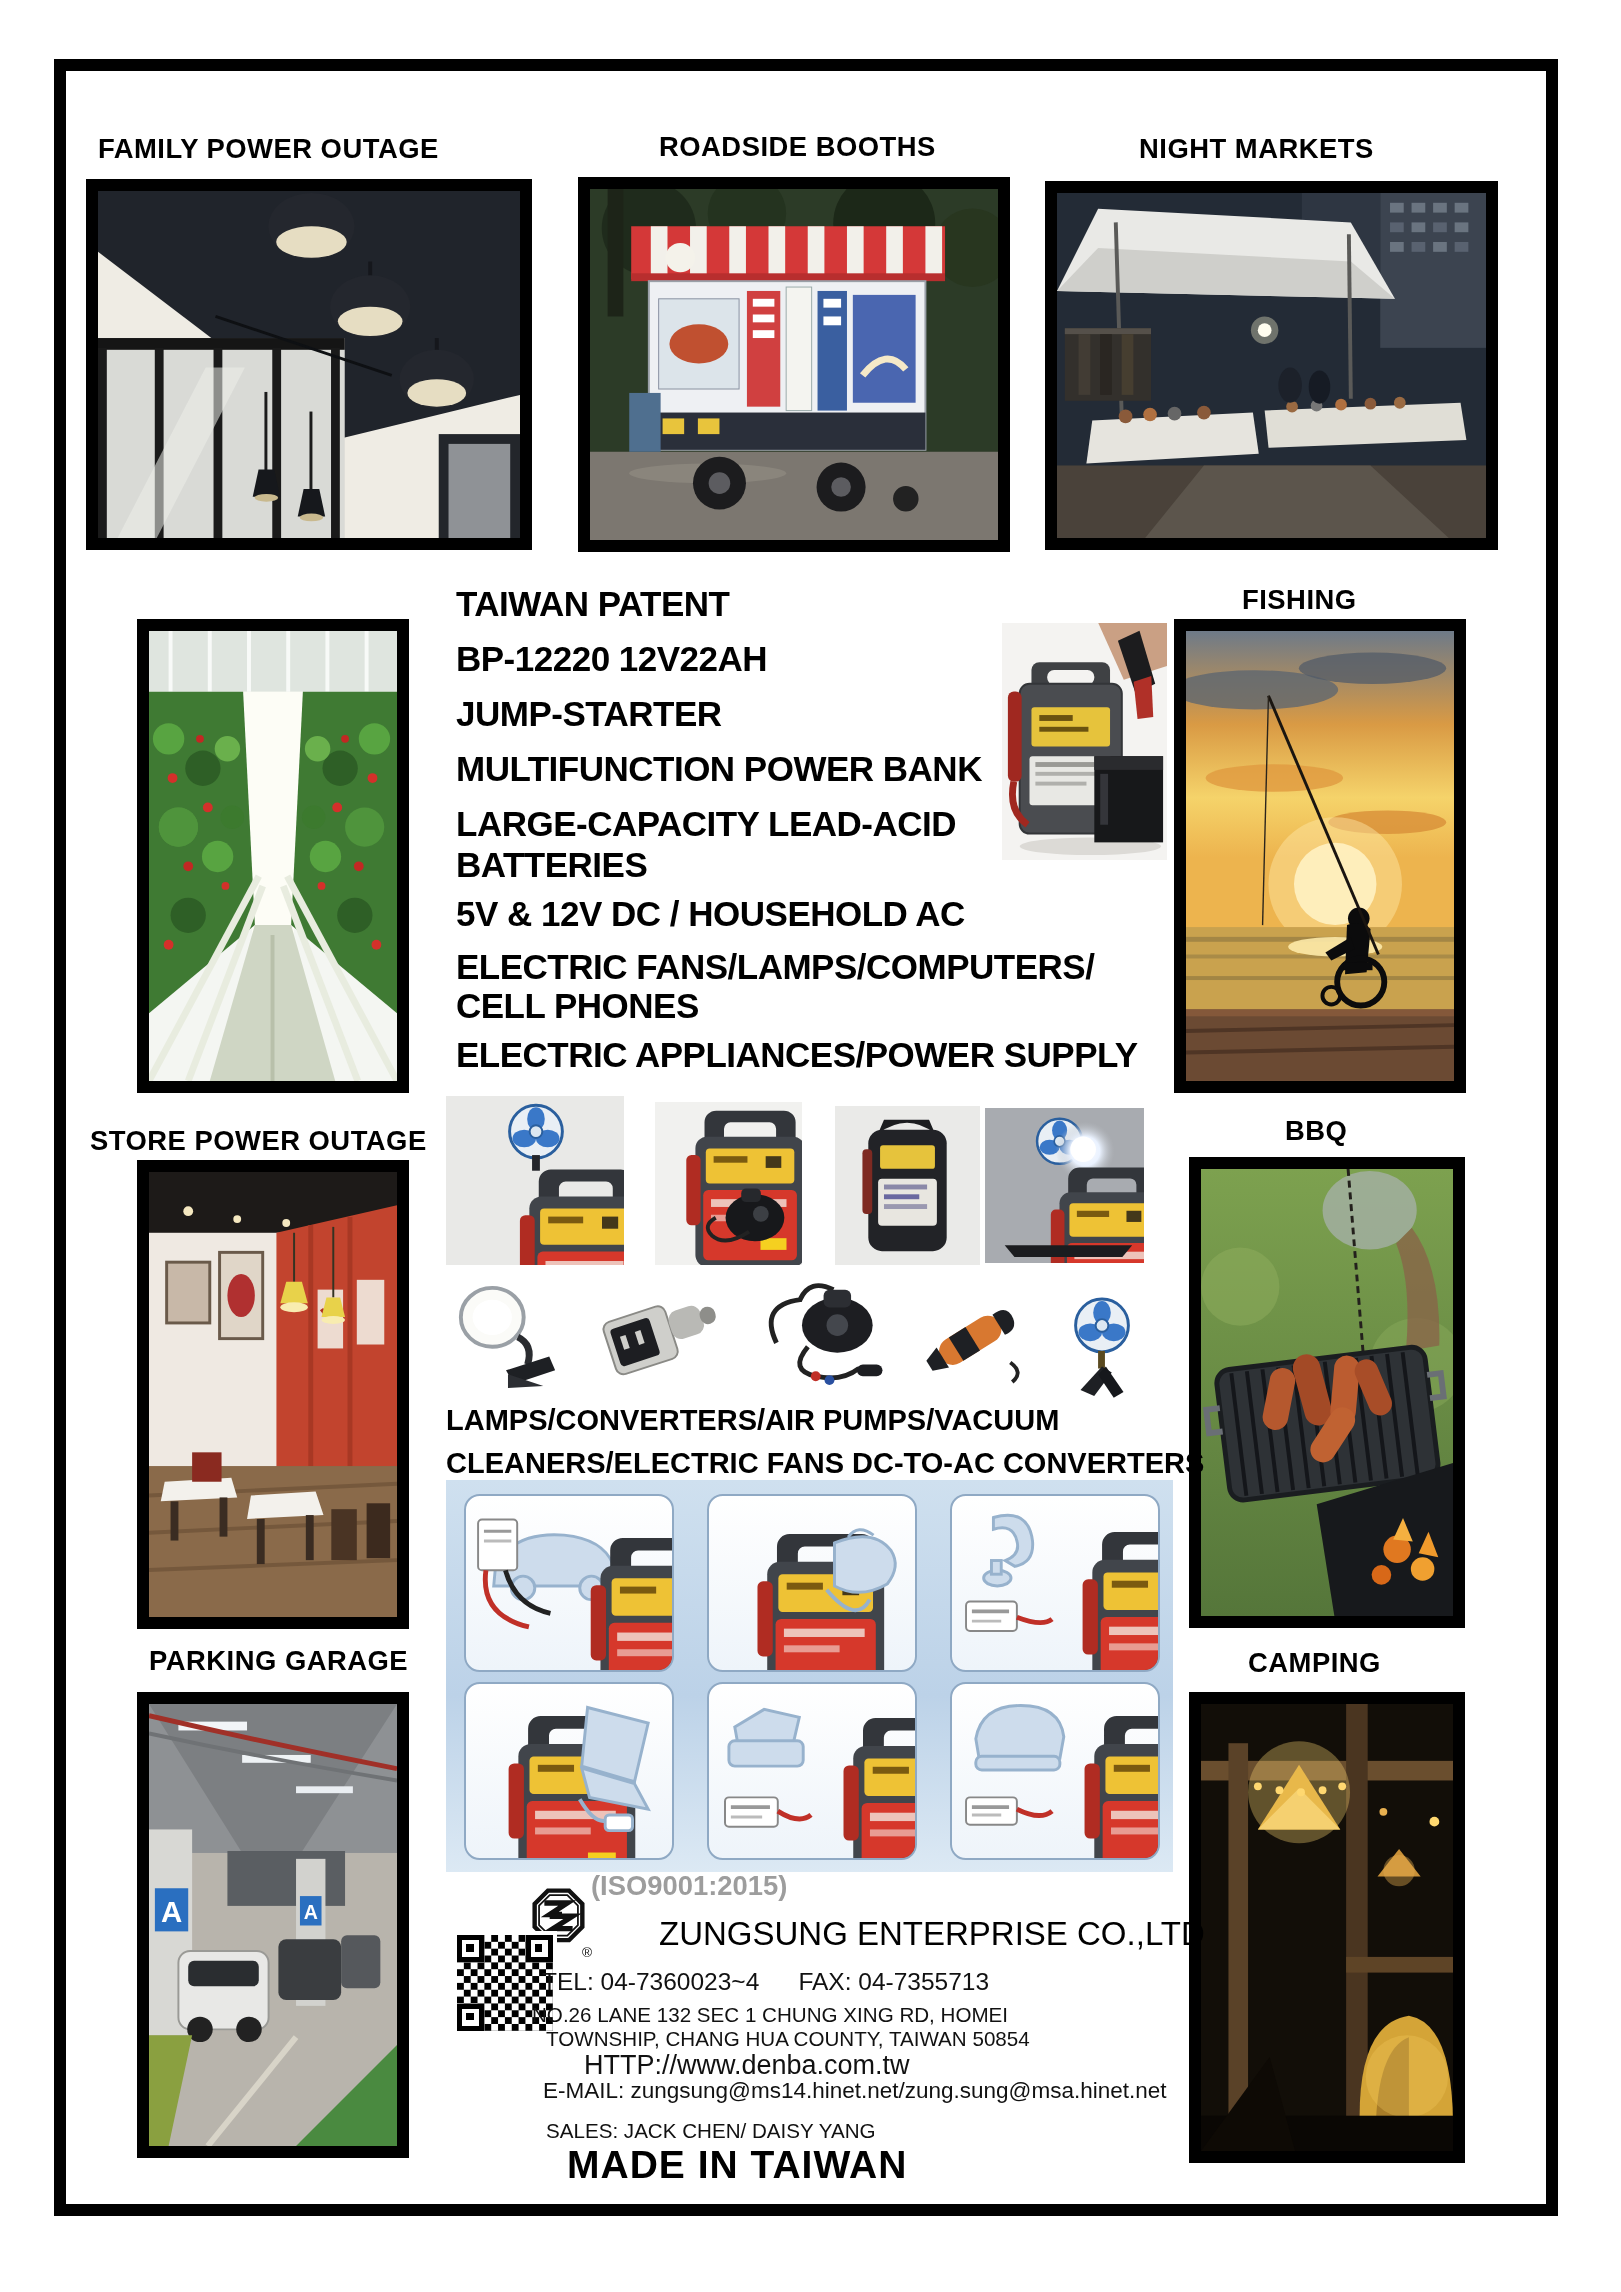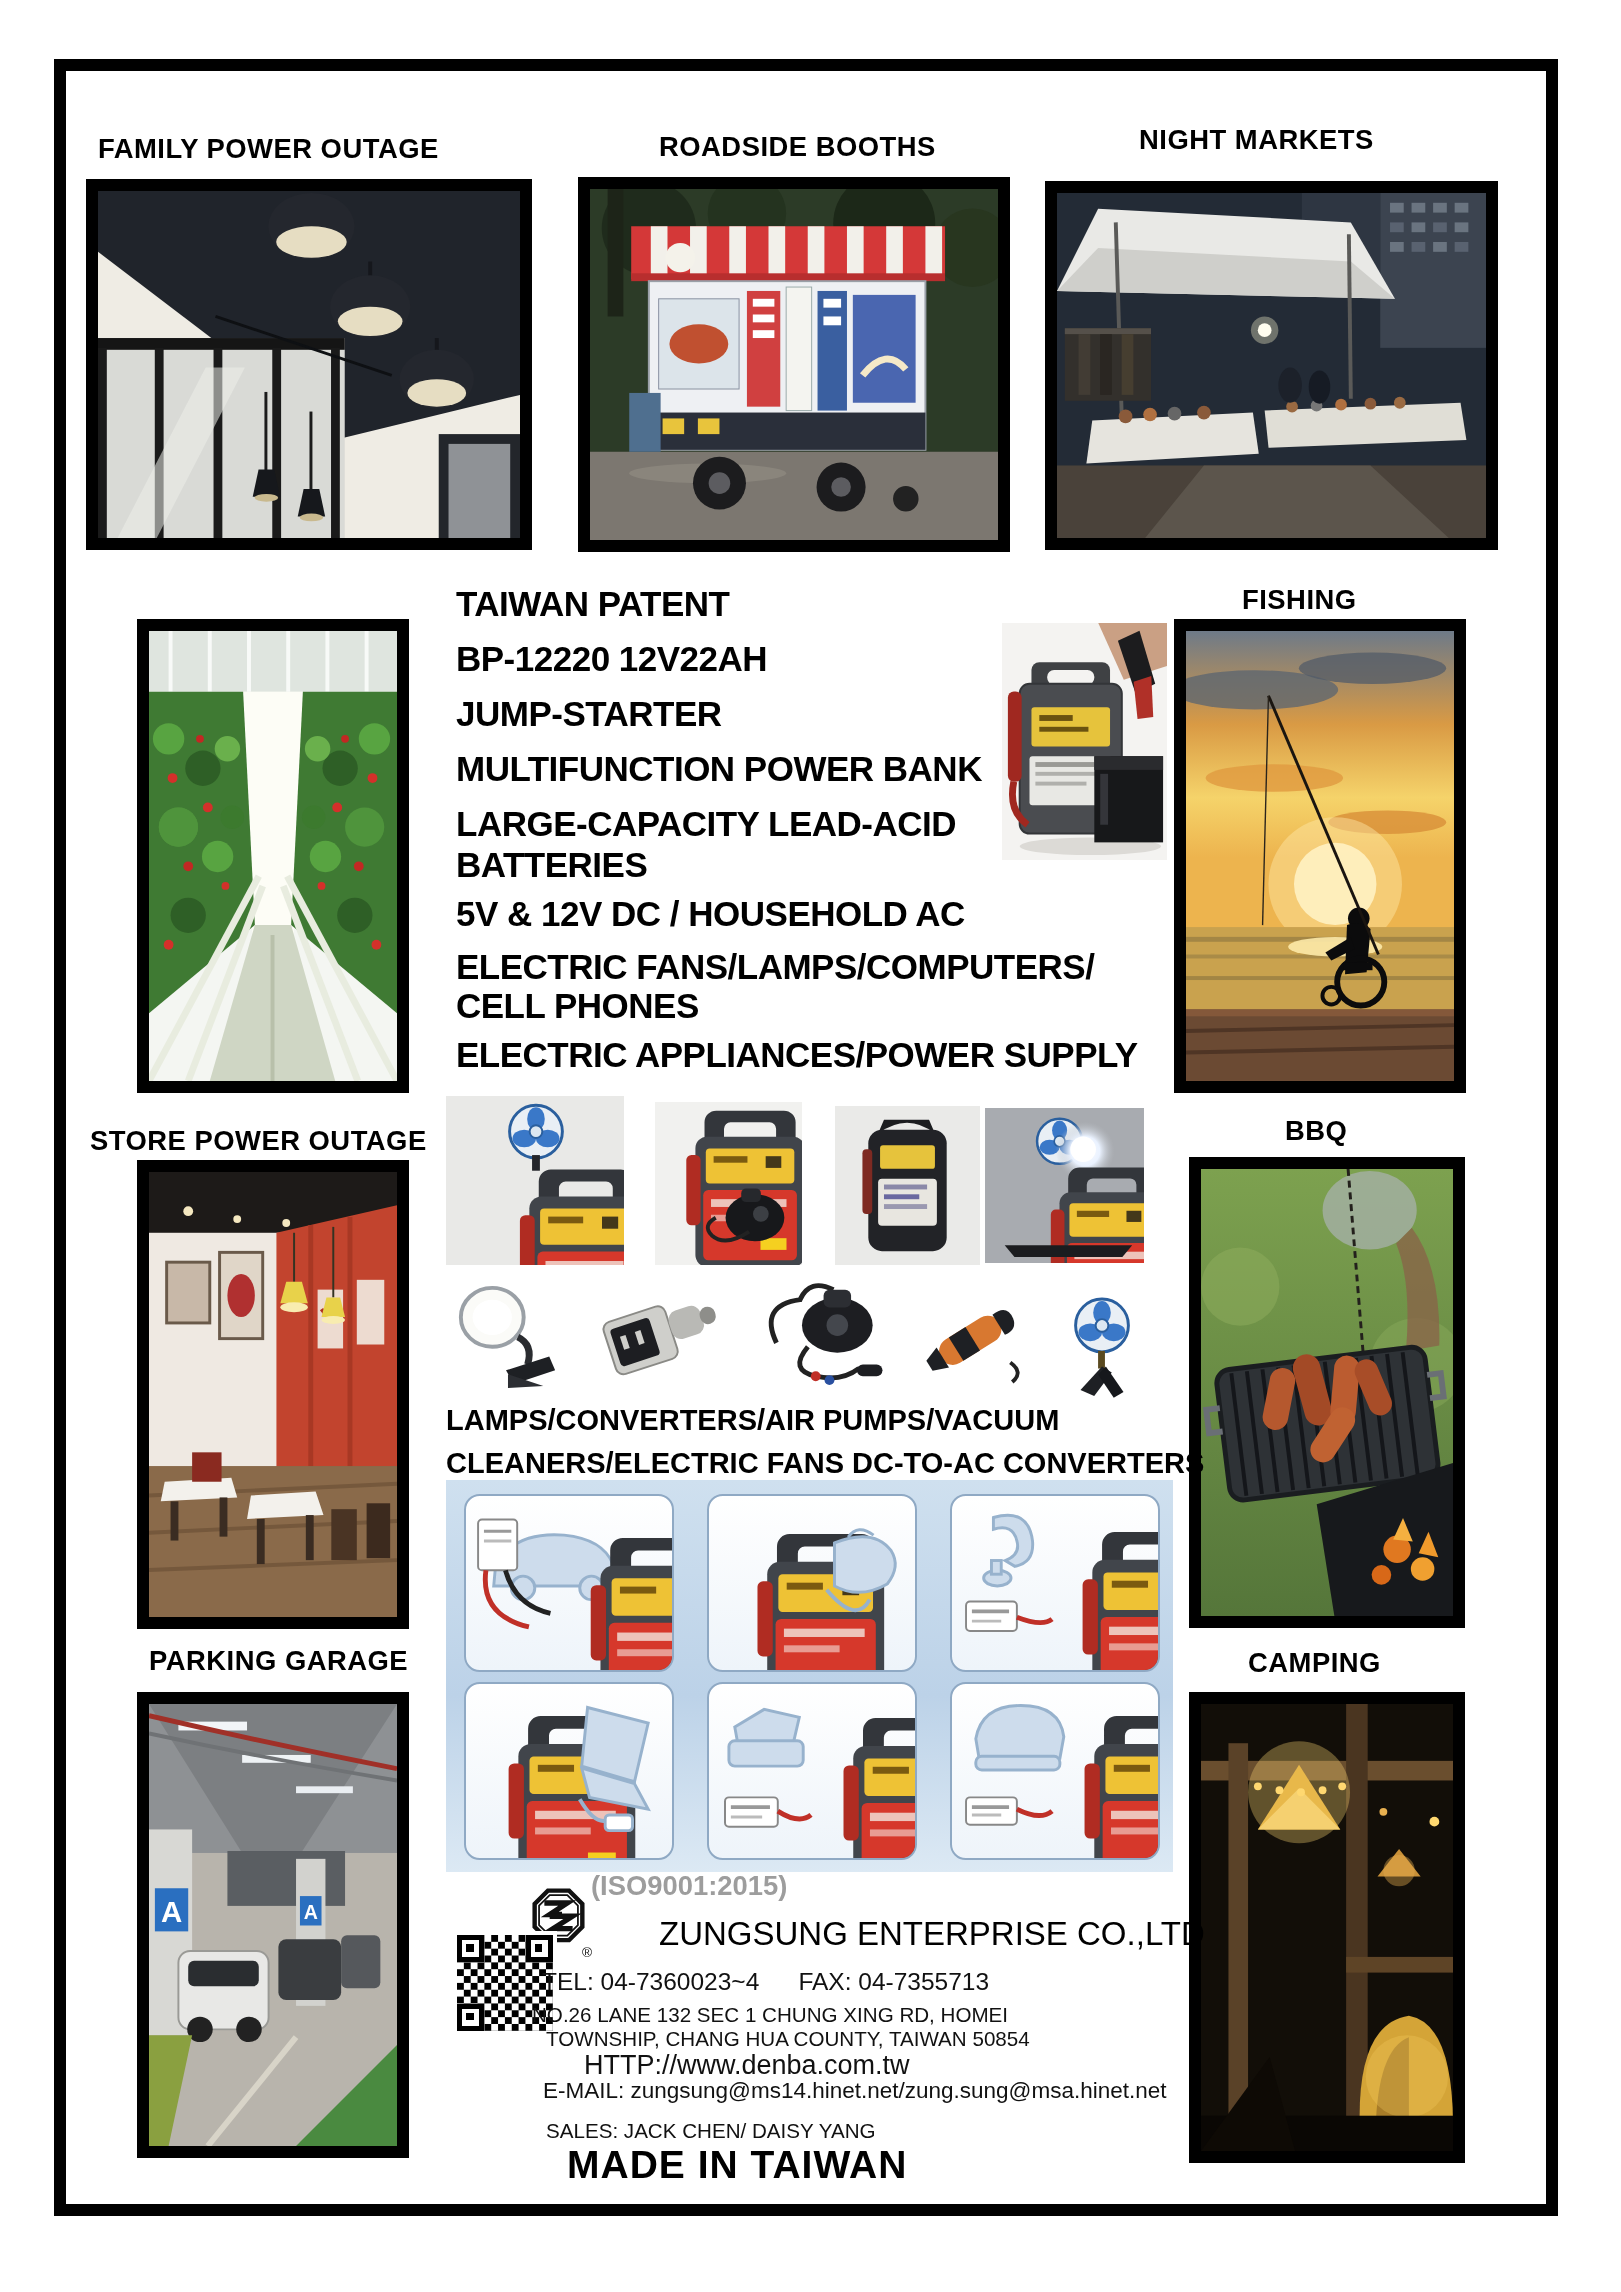--- a/index.html
+++ b/index.html
@@ -64,21 +64,21 @@
       </g>
       <circle cx="0" cy="0" r="6.5" fill="#dce7f1" stroke="#2a5f9e" stroke-width="2"></circle>
     </g>
   </defs>
 </svg>
 
 <div class="frame"></div>
 
 <div class="seclabel" style="left:98px;top:133px;">FAMILY POWER OUTAGE</div>
 <div class="seclabel" style="left:659px;top:131px;">ROADSIDE BOOTHS</div>
-<div class="seclabel" style="left:1139px;top:124px;">NIGHT MARKETS</div>
+<div class="seclabel" style="left:1139px;top:133px;">NIGHT MARKETS</div>
 
 <div class="photo" style="left:86px;top:179px;width:422px;height:347px;">
   <svg viewBox="0 0 431 354" preserveAspectRatio="none">
     <rect width="431" height="354" fill="#efece4"></rect>
     <polygon points="0,0 431,0 431,208 250,252 0,62" fill="#20242b"></polygon>
     <g>
       <ellipse cx="218" cy="36" rx="44" ry="34" fill="#24272e"></ellipse>
       <ellipse cx="218" cy="52" rx="36" ry="16" fill="#e6ddc2"></ellipse>
     </g>
     <g>

